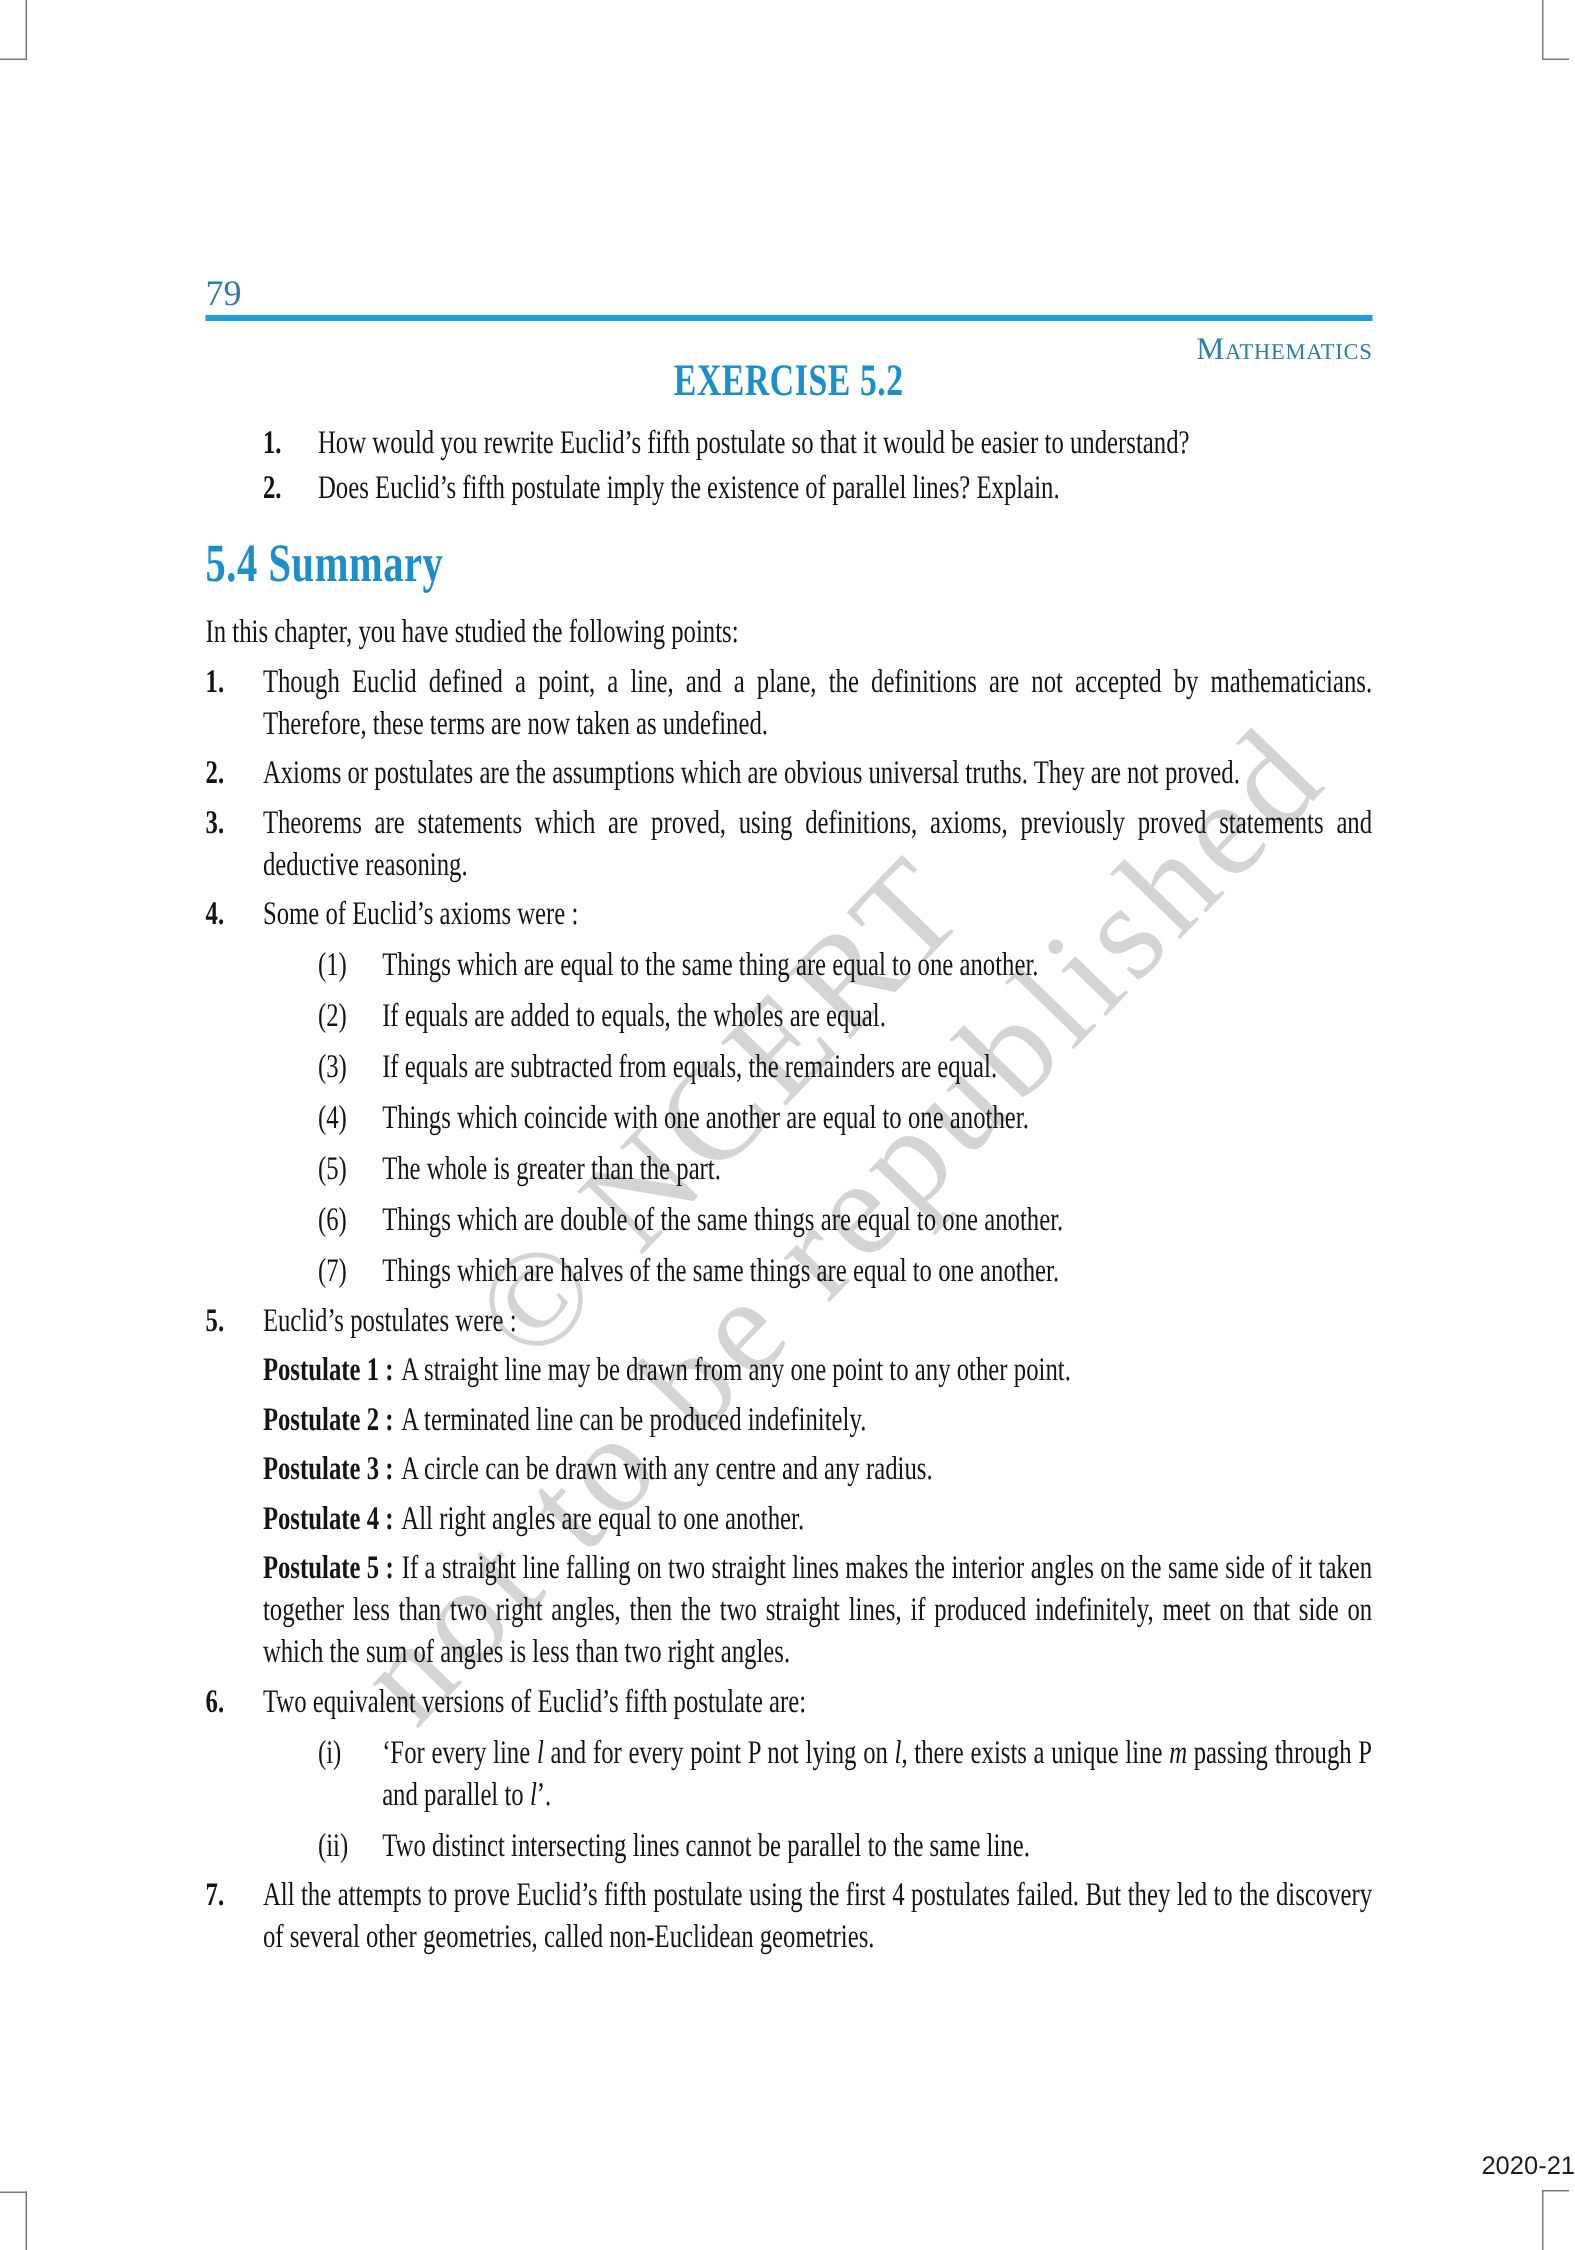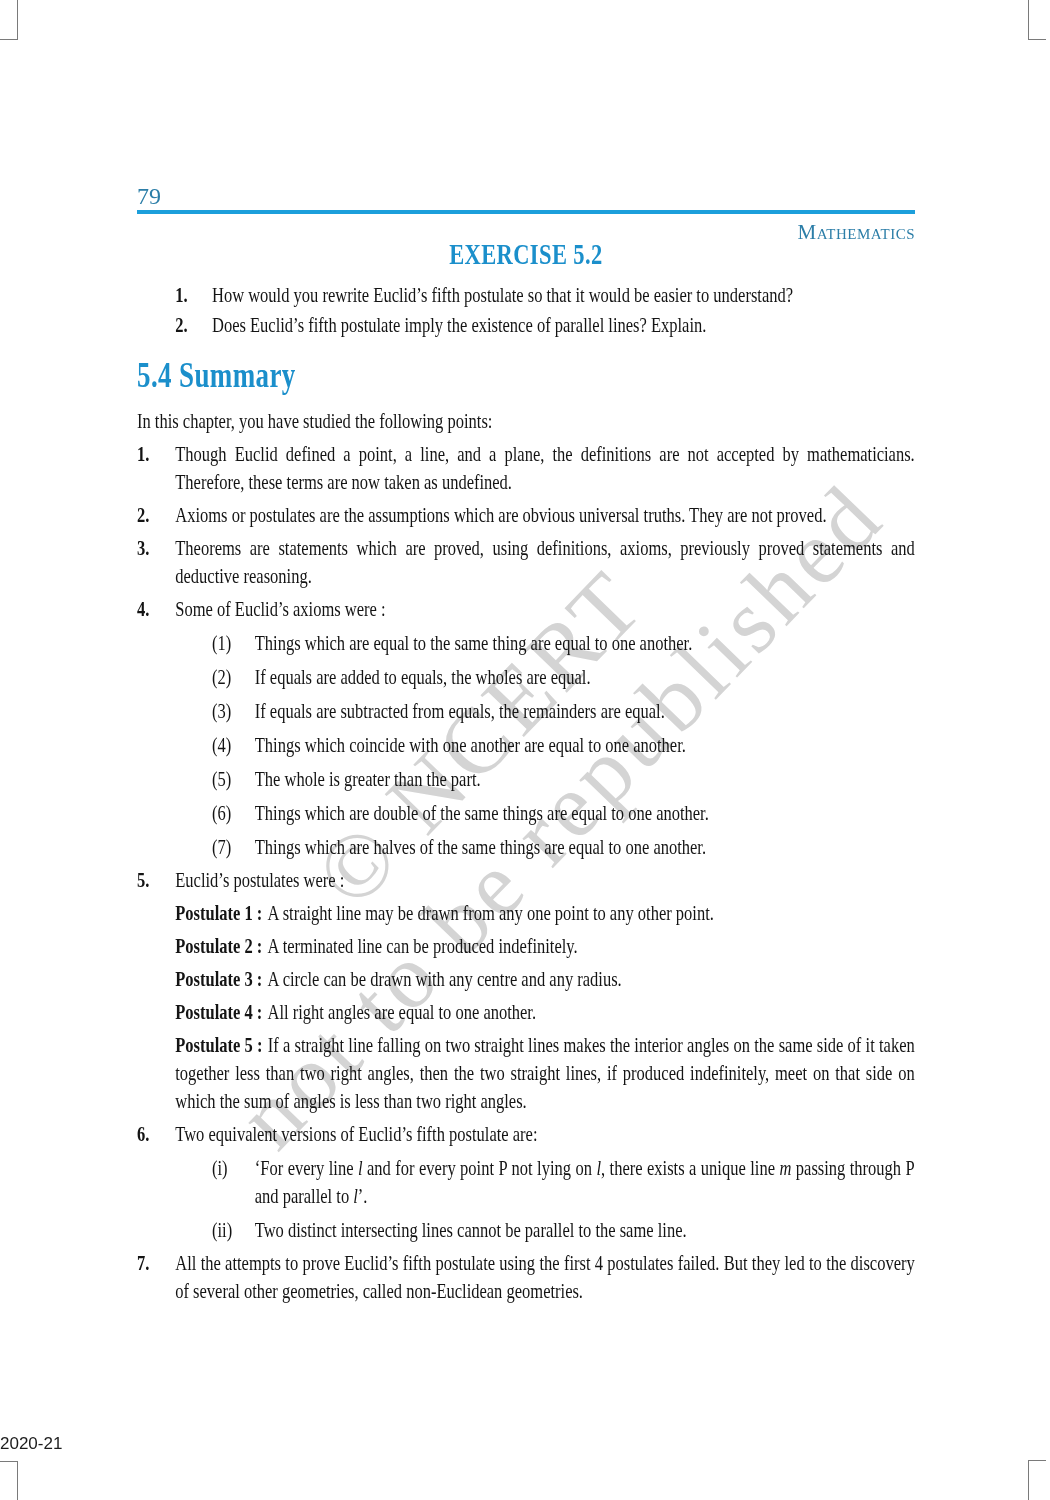--- a/index.html
+++ b/index.html
@@ -49,21 +49,21 @@
 
   .axiom{position:relative;padding-left:157px;margin-top:6px;}
   .axiom .lbl{position:absolute;left:100px;}
 
   .postulate{margin-left:51px;margin-top:5px;}
   .postulate b{margin-right:7px;}
 
   .jtxt{text-align:justify;}
 
   
-  .footer{position:absolute;left:0;top:1434px;width:1050px;text-align:left;z-index:2;
+  .footer{position:absolute;left:0;top:1434px;width:1050px;text-align:right;z-index:2;
           font-family:"Liberation Sans","DejaVu Sans",sans-serif;font-size:17px;color:#1c1c1c;}
 </style>
 </head>
 <body>
 
 <div class="page">
 
   <div class="crop crop-tl"></div>
   <div class="crop crop-tr"></div>
   <div class="crop crop-bl"></div>

